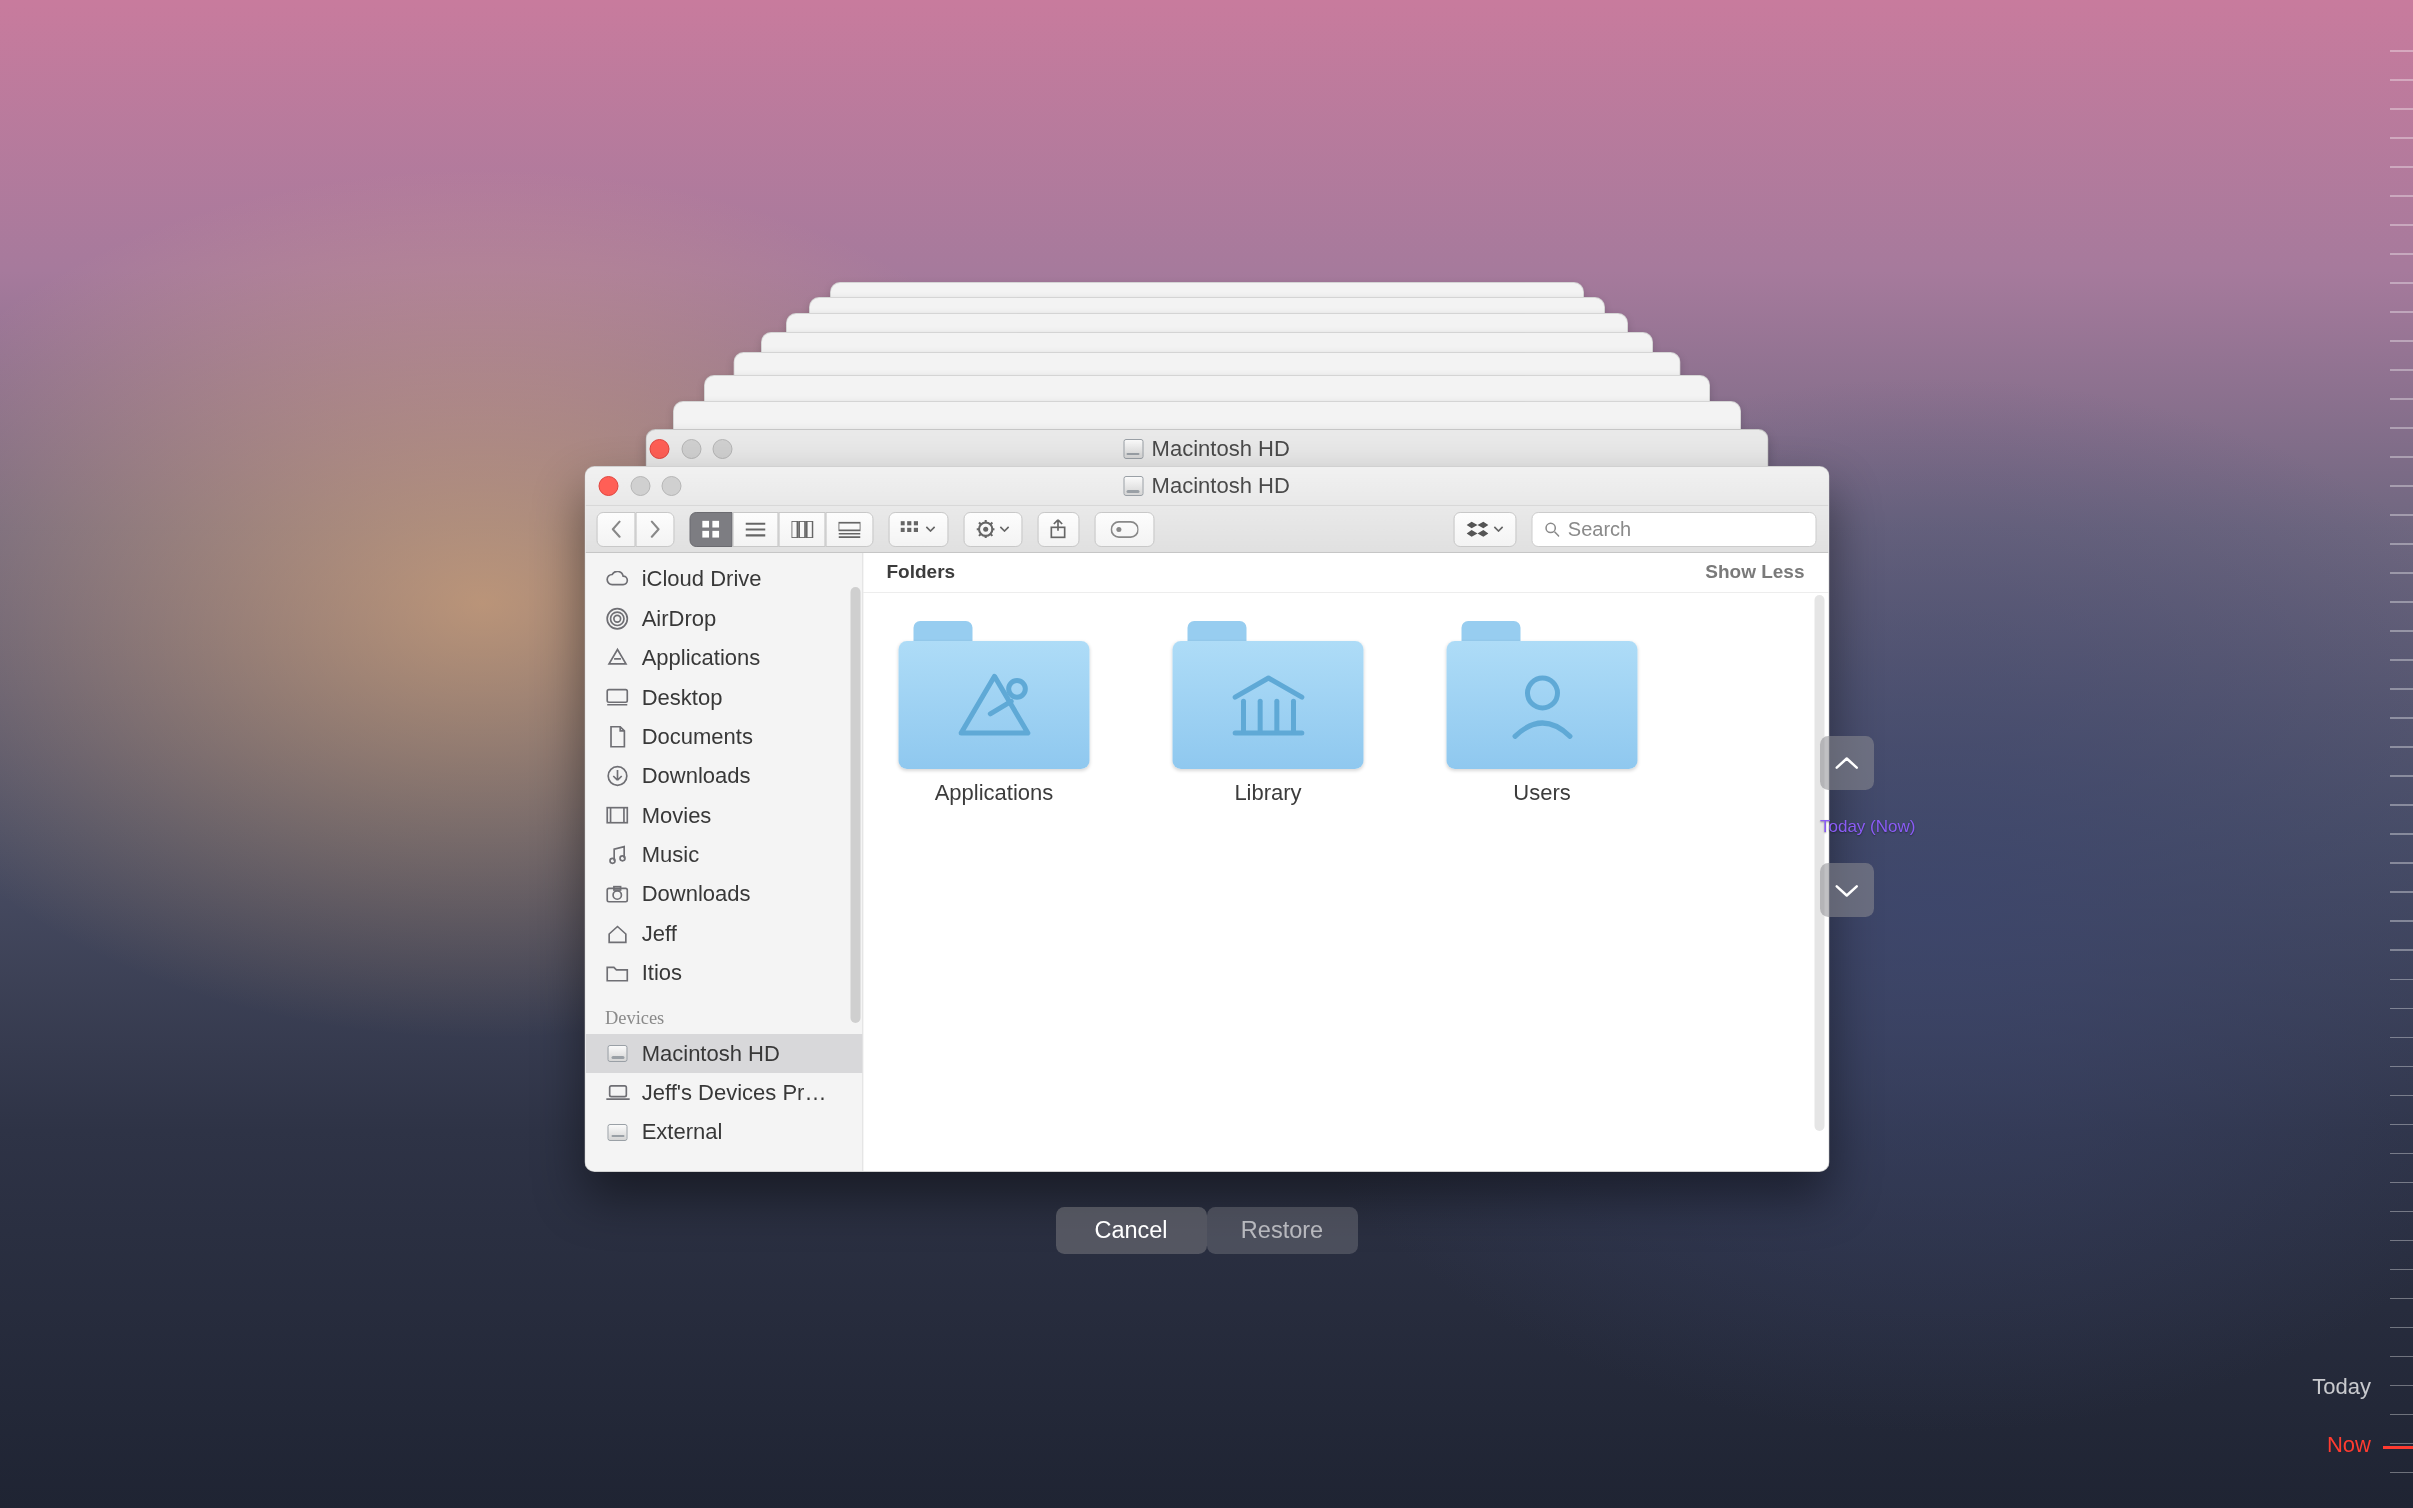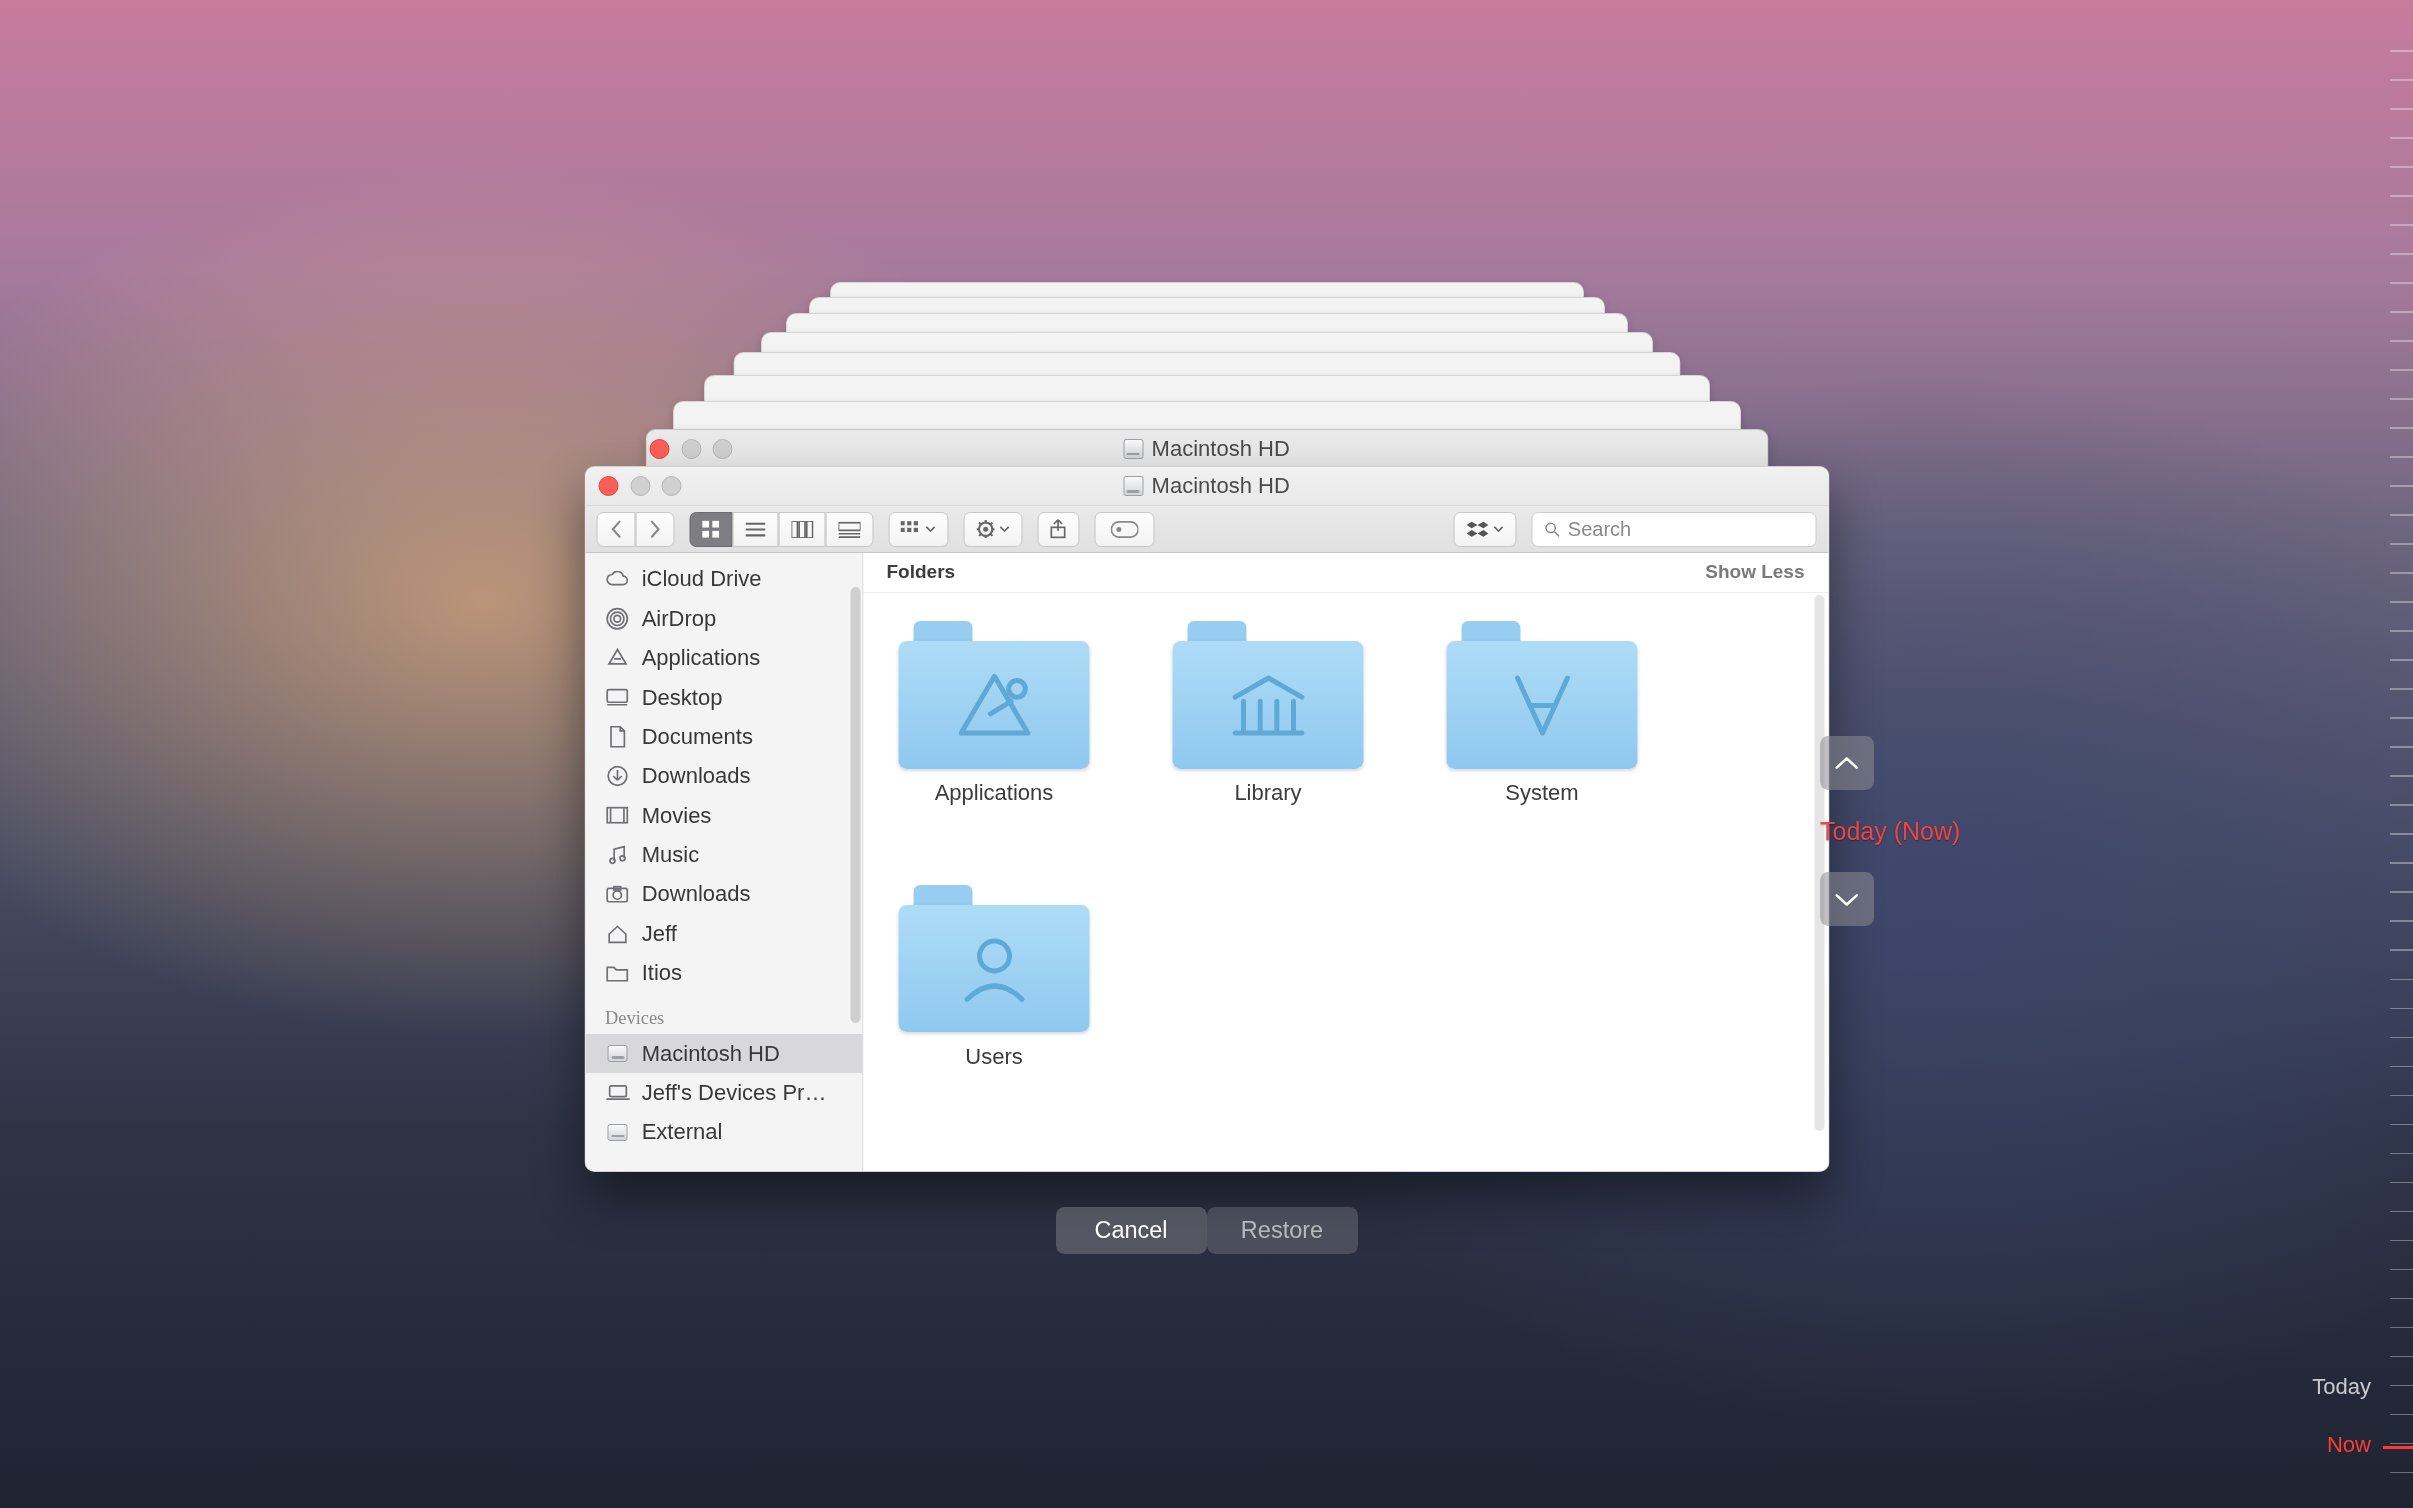--- a/index.html
+++ b/index.html
@@ -267,21 +267,21 @@
     justify-content:center;
     font-size: 23.5px;
     color:#fff;
   }
   .action-cancel { background: rgba(120,120,125,0.55); }
   .action-restore { background: rgba(140,140,145,0.35); color: rgba(255,255,255,0.6); }
 
   
   .tm-nav { position:absolute; left: 1820px; top: 736px; display:flex; flex-direction:column; gap:15px; }
   .tm-btn { width:54px; height:54px; background: rgba(140,140,145,0.55); border-radius:8.4px; display:flex; align-items:center; justify-content:center; color:#fff; }
-  .tm-label { color:#ef4444; font-size:25px; margin: 11.7px 0 11.7px 0; text-shadow:0 0.8px 1.7px rgba(0,0,0,0.4); white-space:nowrap; }
+  .tm-label { color:#8b5cf6; font-size:17px; margin: 11.7px 0 11.7px 0; text-shadow:0 0.8px 1.7px rgba(0,0,0,0.4); white-space:nowrap; }
 
   svg { display:block; }
 </style>
 </head>
 <body>
 
 <div class="timeline-ticks">
   <span></span>
     <span></span>
     <span></span>
@@ -654,32 +654,20 @@
                 </svg>
               </div>
     </div>
     <div class="folder-label">Library</div>
           </div>
           <div class="folder">
     <div class="folder-icon">
       <div class="tab"></div>
       <div class="body-f">
                 <svg width="92" height="75" viewBox="0 0 110 90">
-                  <path d="M25 12 L55 78 L85 12" fill="none" stroke="#5fa9d6" stroke-width="6" stroke-linecap="round" stroke-linejoin="round"></path>
-                  <line x1="40" y1="45" x2="70" y2="45" fill="none" stroke="#5fa9d6" stroke-width="6" stroke-linecap="round" stroke-linejoin="round"></line>
-                </svg>
-              </div>
-    </div>
-    <div class="folder-label">System</div>
-          </div>
-          <div class="folder">
-    <div class="folder-icon">
-      <div class="tab"></div>
-      <div class="body-f">
-                <svg width="92" height="75" viewBox="0 0 110 90">
                   <circle cx="55" cy="30" r="18" fill="none" stroke="#5fa9d6" stroke-width="6" stroke-linecap="round" stroke-linejoin="round"></circle>
                   <path d="M22 82 Q55 50 88 82" fill="none" stroke="#5fa9d6" stroke-width="6" stroke-linecap="round" stroke-linejoin="round"></path>
                 </svg>
               </div>
     </div>
     <div class="folder-label">Users</div>
           </div>
         </div>
       <div class="content-scrollbar">
           <div class="thumb"></div>

